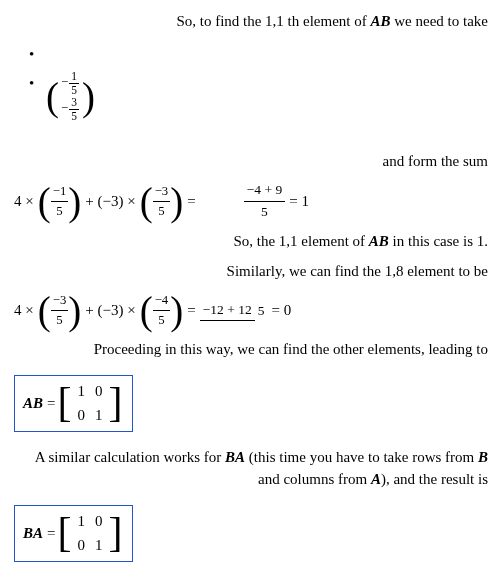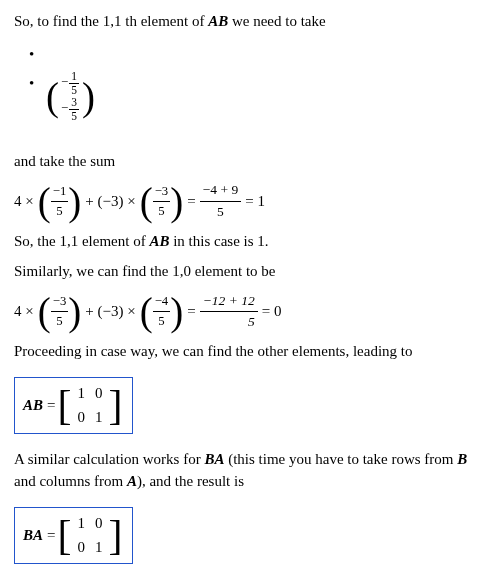--- a/index.html
+++ b/index.html
@@ -6,21 +6,21 @@
     body {
       font-family: "Times New Roman", Times, serif;
       font-size: 15px;
       color: #000;
       background: #fff;
       width: 502px;
       min-height: 569px;
       padding: 10px 14px;
       line-height: 1.5;
     }
-    p { margin-bottom: 8px; }
+    p { margin-bottom: 8px; text-align: right; }
     .paren-container {
       display: inline-flex;
       align-items: center;
       position: relative;
     }
     .frac {
       display: inline-flex;
       flex-direction: column;
       align-items: center;
       vertical-align: middle;
@@ -102,21 +102,21 @@
       <span>−<span class="frac" style="display:inline-flex;flex-direction:column;align-items:center;font-size:0.9em;vertical-align:middle;">
             <span class="num">3</span>
             <span class="den">5</span>
           </span></span>
     </span>
     <span class="big-paren">)</span>
   </span>
 </div>
 
 <br>
-<p>and take the sum</p>
+<p>and form the sum</p>
 
 
 <div class="sum-line">
   <span>4 ×</span>
   <span class="paren-container">
     <span class="big-paren">(</span>
     <span style="display:inline-flex;flex-direction:column;align-items:center;font-size:0.85em;vertical-align:middle;">
       <span style="border-bottom:1px solid #000;padding:0 2px;">−1</span>
       <span style="padding:0 2px;">5</span>
     </span>
@@ -125,30 +125,30 @@
   <span>+ (−3) ×</span>
   <span class="paren-container">
     <span class="big-paren">(</span>
     <span style="display:inline-flex;flex-direction:column;align-items:center;font-size:0.85em;vertical-align:middle;">
       <span style="border-bottom:1px solid #000;padding:0 2px;">−3</span>
       <span style="padding:0 2px;">5</span>
     </span>
     <span class="big-paren">)</span>
   </span>
   <span>=</span>
-  <span style="display:inline-flex;flex-direction:column;align-items:center;font-size:0.9em;vertical-align:middle;">
+  <span style="display:inline-flex;flex-direction:column;align-items:center;font-size:0.9em;vertical-align:middle;margin-left:44px;">
     <span style="border-bottom:1px solid #000;padding:0 3px;">−4 + 9</span>
     <span style="padding:0 3px;">5</span>
   </span>
   <span>= 1</span>
 </div>
 
 <p>So, the 1,1 element of <strong><em>AB</em></strong> in this case is 1.</p>
 
-<p>Similarly, we can find the 1,0 element to be</p>
+<p>Similarly, we can find the 1,8 element to be</p>
 
 
 <div class="sum-line">
   <span>4 ×</span>
   <span class="paren-container">
     <span class="big-paren">(</span>
     <span style="display:inline-flex;flex-direction:column;align-items:center;font-size:0.85em;vertical-align:middle;">
       <span style="border-bottom:1px solid #000;padding:0 2px;">−3</span>
       <span style="padding:0 2px;">5</span>
     </span>
@@ -157,28 +157,28 @@
   <span>+ (−3) ×</span>
   <span class="paren-container">
     <span class="big-paren">(</span>
     <span style="display:inline-flex;flex-direction:column;align-items:center;font-size:0.85em;vertical-align:middle;">
       <span style="border-bottom:1px solid #000;padding:0 2px;">−4</span>
       <span style="padding:0 2px;">5</span>
     </span>
     <span class="big-paren">)</span>
   </span>
   <span>=</span>
-  <span style="display:inline-flex;flex-direction:column;align-items:flex-end;font-size:0.9em;vertical-align:middle;font-style:italic;">
+  <span style="display:inline-flex;flex-direction:row;align-items:flex-end;font-size:0.9em;vertical-align:middle;">
     <span style="border-bottom:1px solid #000;padding:0 3px;">−12 + 12</span>
     <span style="padding:0 3px;">5</span>
   </span>
   <span>= 0</span>
 </div>
 
-<p>Proceeding in case way, we can find the other elements, leading to</p>
+<p>Proceeding in this way, we can find the other elements, leading to</p>
 
 
 <div style="margin-bottom:8px;">
   <div class="matrix-box">
     <span style="font-style:italic;font-weight:bold;margin-right:4px;">AB</span>
     <span>=</span>
     <span style="font-size:2.8em;line-height:0.8;font-weight:100;margin:0 2px;">[</span>
     <span class="matrix-content">
       <span>1</span>
       <span>0</span>

